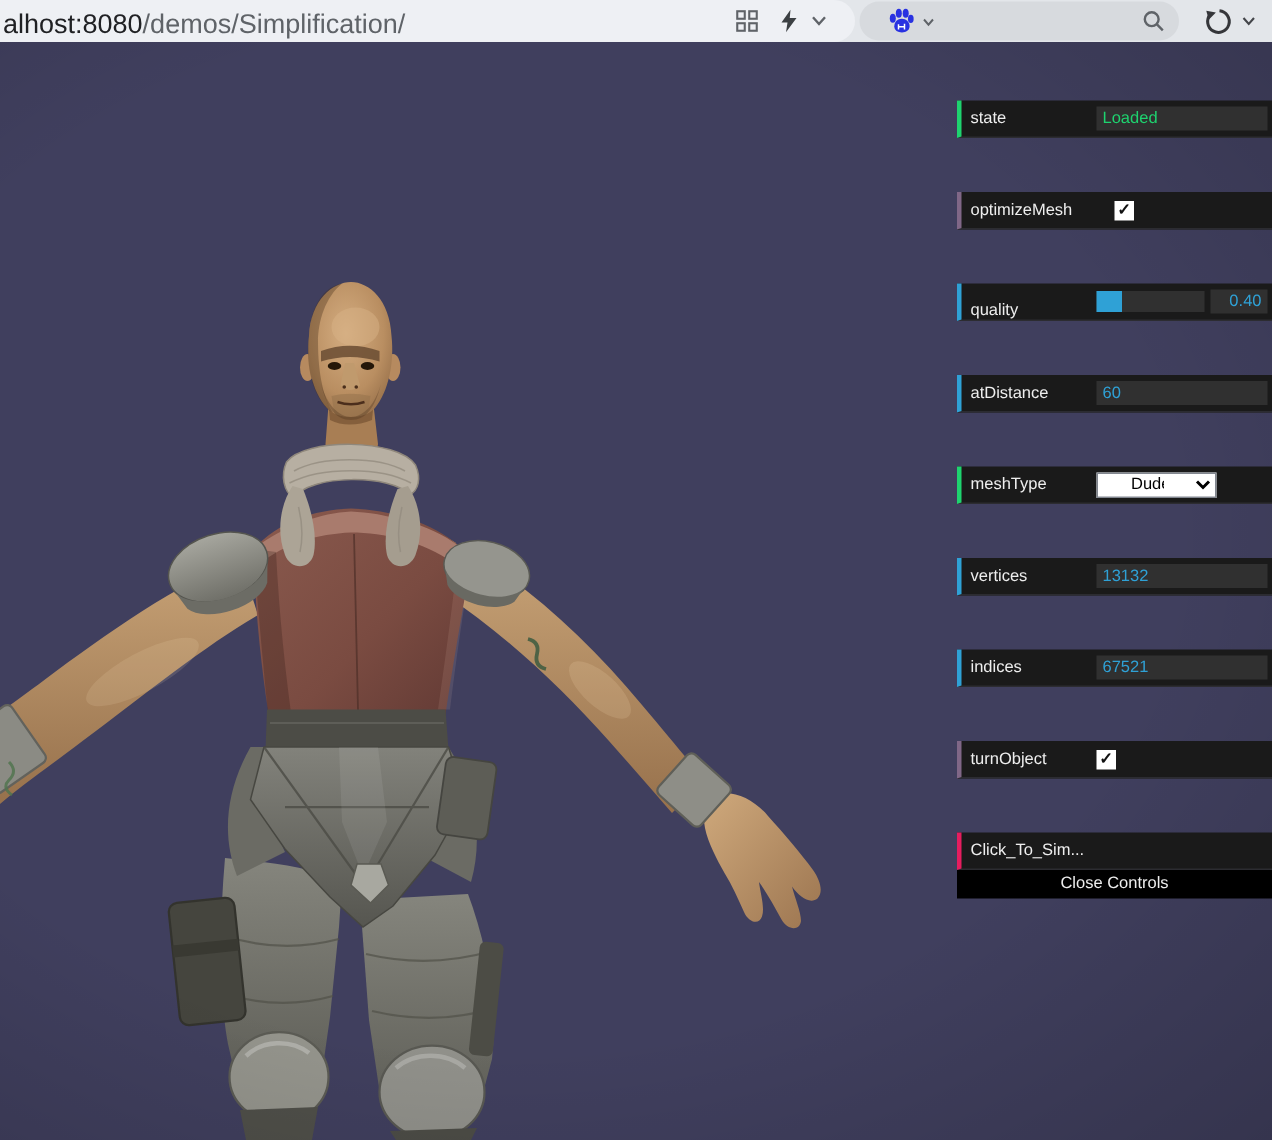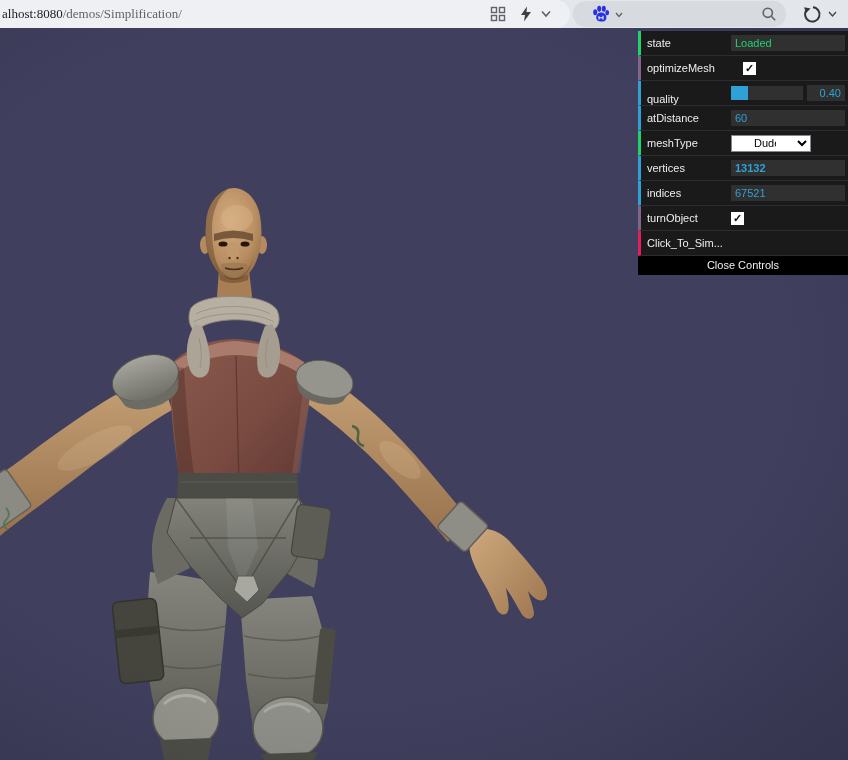--- a/index.html
+++ b/index.html
@@ -4,35 +4,35 @@
 <style>
   html,body{margin:0;padding:0;}
   body{
     width:848px;height:760px;overflow:hidden;position:relative;
     font-family:"Liberation Sans", sans-serif;background:#e3e6ea;
   }
   
   .toolbar{position:absolute;top:0;left:0;width:848px;height:28px;background:#e3e6ea;}
   .omnibox{position:absolute;top:0;left:0;width:570px;height:28px;background:#eef0f4;
            border-radius:0 14px 14px 0;}
-  .url{position:absolute;left:2px;top:6px;font-size:13px;white-space:nowrap;font-family:Liberation Serif, serif;}
+  .url{position:absolute;left:2px;top:6px;font-size:18px;white-space:nowrap;}
   .url .host{color:#202124;}
   .url .path{color:#5f6368;}
   .tb-icon{position:absolute;top:6px;width:16px;height:16px;cursor:pointer;}
   .pill{position:absolute;left:573px;top:1px;width:213px;height:26px;background:#d7dade;border-radius:13px;}
   .right-tools{position:absolute;left:790px;top:0;width:58px;height:28px;}
   
   .scene{position:absolute;top:28px;left:0;width:848px;height:732px;background:#403f5e;cursor:grab;}
   .scene::after{content:"";position:absolute;inset:0;pointer-events:none;
     background:radial-gradient(ellipse 95% 85% at 40% 45%, rgba(0,0,0,0) 55%, rgba(0,0,0,.22) 100%);}
   .scene svg.model{position:absolute;top:0;left:0;}
   
   .dg{position:absolute;top:3px;right:0;width:210px;font-size:11px;color:#eee;z-index:10;}
   .dg-row{height:24px;border-bottom:1px solid #2c2c31;background:#1a1a1a;
-          border-left:3px solid transparent;display:flex;align-items:center;}
+          border-left:3px solid transparent;display:flex;align-items:center;margin-top:36px;}
   .dg-label{width:84px;padding-left:6px;flex:none;overflow:hidden;white-space:nowrap;text-overflow:ellipsis;}
   .dg-label-wide{width:auto;flex:1;}
   .dg-ctl{flex:1;display:flex;align-items:center;padding-right:3px;height:100%;}
   .dg-input{background:#303030;height:16px;line-height:16px;padding:0 4px;flex:1;
             overflow:hidden;white-space:nowrap;cursor:text;}
   .dg-slider{flex:1;height:14px;background:#303030;margin-right:4px;position:relative;cursor:ew-resize;}
   .dg-slider-fill{position:absolute;left:0;top:0;bottom:0;background:#2FA1D6;}
   .dg-num{flex:none;width:30px;text-align:right;}
   .dg-check{width:13px;height:13px;background:#fff;color:#111;display:inline-flex;
             align-items:center;justify-content:center;font-size:11px;font-weight:bold;
@@ -274,21 +274,21 @@
       <div class="dg-ctl">
         <select class="dg-select">
           <option>Dude</option>
         </select>
       </div>
     </div>
 
     <div class="dg-row" style="border-left-color: rgb(47, 161, 214);">
       <span class="dg-label">vertices</span>
       <div class="dg-ctl">
-        <div class="dg-input" style="color: rgb(47, 161, 214); font-weight: bold;">13132</div>
+        <div class="dg-input" style="color: rgb(47, 161, 214);">13132</div>
       </div>
     </div>
 
     <div class="dg-row" style="border-left-color: rgb(47, 161, 214);">
       <span class="dg-label">indices</span>
       <div class="dg-ctl">
         <div class="dg-input" style="color: rgb(47, 161, 214);">67521</div>
       </div>
     </div>
 

